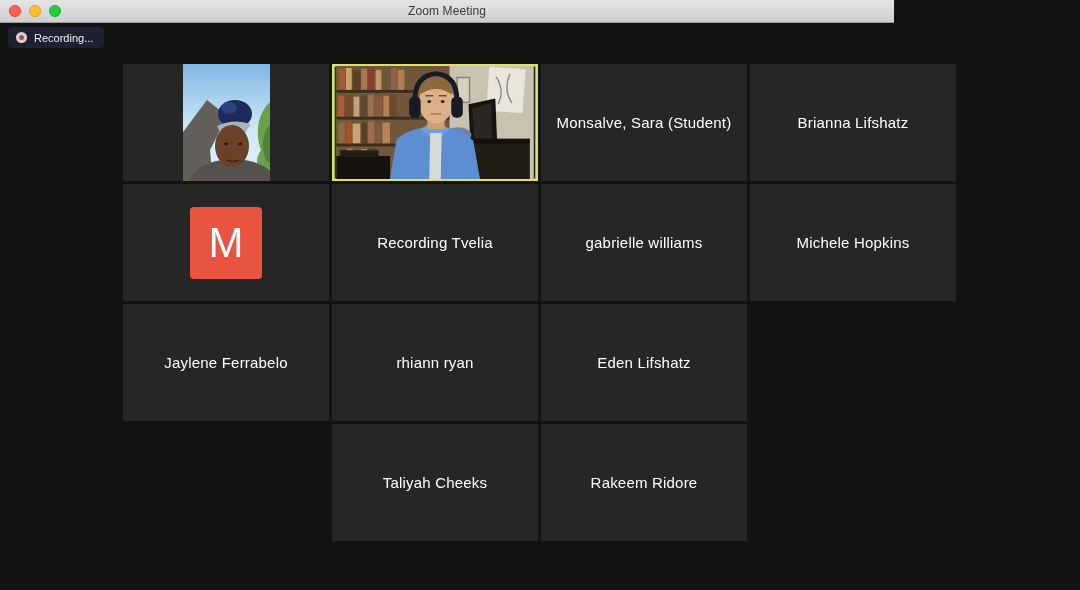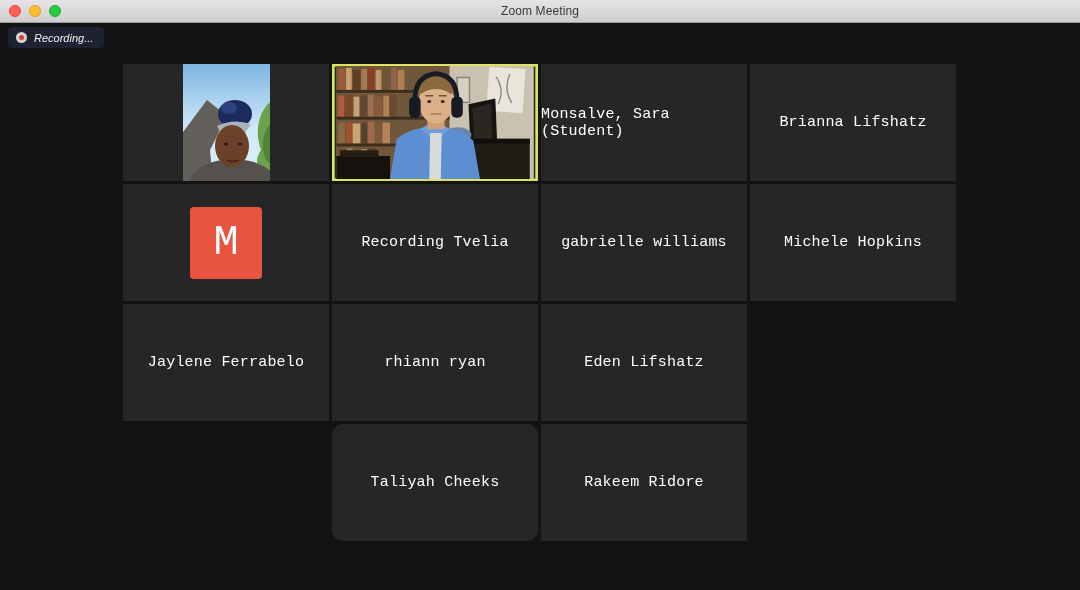--- a/index.html
+++ b/index.html
@@ -5,21 +5,21 @@
   html,body{margin:0;padding:0;}
   body{
     width:1080px;height:590px;overflow:hidden;
     background:#131313;
     font-family:"Liberation Sans", sans-serif;
     -webkit-font-smoothing:antialiased;
     position:relative;
   }
   
   .titlebar{
-    position:absolute;top:0;left:0;width:1080px;height:22px;
+    position:absolute;top:0;left:0;width:894px;height:22px;
     background:linear-gradient(#e6e4e6,#cfcdcf);
     border-bottom:1px solid #9b9b9b;
     display:flex;align-items:center;justify-content:center;
   }
   .titlebar .title{
     font-size:12px;color:#3a3a3a;letter-spacing:.1px;
   }
   .traffic{
     position:absolute;left:9px;top:0;height:22px;
     display:flex;align-items:center;gap:8px;
@@ -29,53 +29,52 @@
   .light.yellow{background:#febc2e;border:1px solid #dea123;}
   .light.green{background:#28c840;border:1px solid #1dad2b;}
   
   .content{
     position:absolute;top:23px;left:0;width:1080px;height:567px;
     background:#131313;
   }
   .recording-badge{
     position:absolute;left:8px;top:4px;height:21px;
     background:#1d2130;border-radius:4px;
-    display:flex;align-items:center;gap:7px;padding:0 11px 0 8px;font-style:italic;
+    display:flex;align-items:center;gap:7px;padding:0 11px 0 8px;
   }
   .rec-icon{
     width:11px;height:11px;border-radius:50%;background:#d4d4d4;
     display:flex;align-items:center;justify-content:center;
   }
   .rec-icon::after{content:"";width:5px;height:5px;border-radius:50%;background:#d93b30;}
   .recording-badge .rec-label{font-size:11px;color:#f2f2f2;}
   
   .grid{
     position:absolute;left:123px;top:41px;
     display:grid;
     grid-template-columns:repeat(4,206px);
     grid-template-rows:repeat(4,117px);
     gap:3px;
   }
   .tile{
     background:#262626;
     display:flex;align-items:center;justify-content:center;
     position:relative;overflow:hidden;
     box-sizing:border-box;
-    font-family:Liberation Mono, monospace;
   }
   .tile .pname{font-size:15px;color:#fefefe;letter-spacing:.2px;}
   .tile.active{border:2px solid #dde263;box-shadow:inset 0 0 0 1px #7dbb45;}
   .tile.video{padding:0;}
   .tile.video svg{display:block;}
   .tile .avatar{
     width:72px;height:72px;border-radius:4px;background:#e8543f;
     display:flex;align-items:center;justify-content:center;
   }
   .tile .avatar span{font-size:42px;color:#ffffff;font-weight:400;}
-  .pos-r4c2{grid-row:4;grid-column:2;border-radius:11px;}
+  .pos-r4c2{grid-row:4;grid-column:2;}
   .pos-r4c3{grid-row:4;grid-column:3;align-items:center;}
 </style>
 </head>
 <body>
 
 <div class="titlebar">
   <div class="traffic">
     <span class="light red"></span>
     <span class="light yellow"></span>
     <span class="light green"></span>

